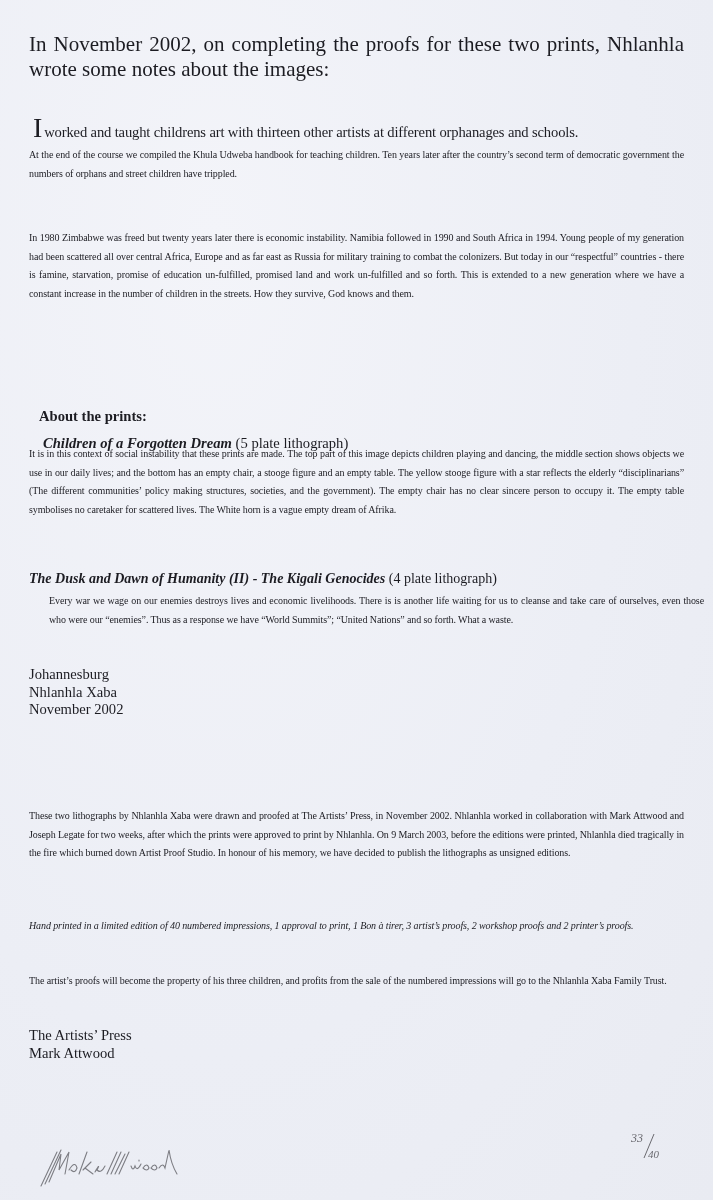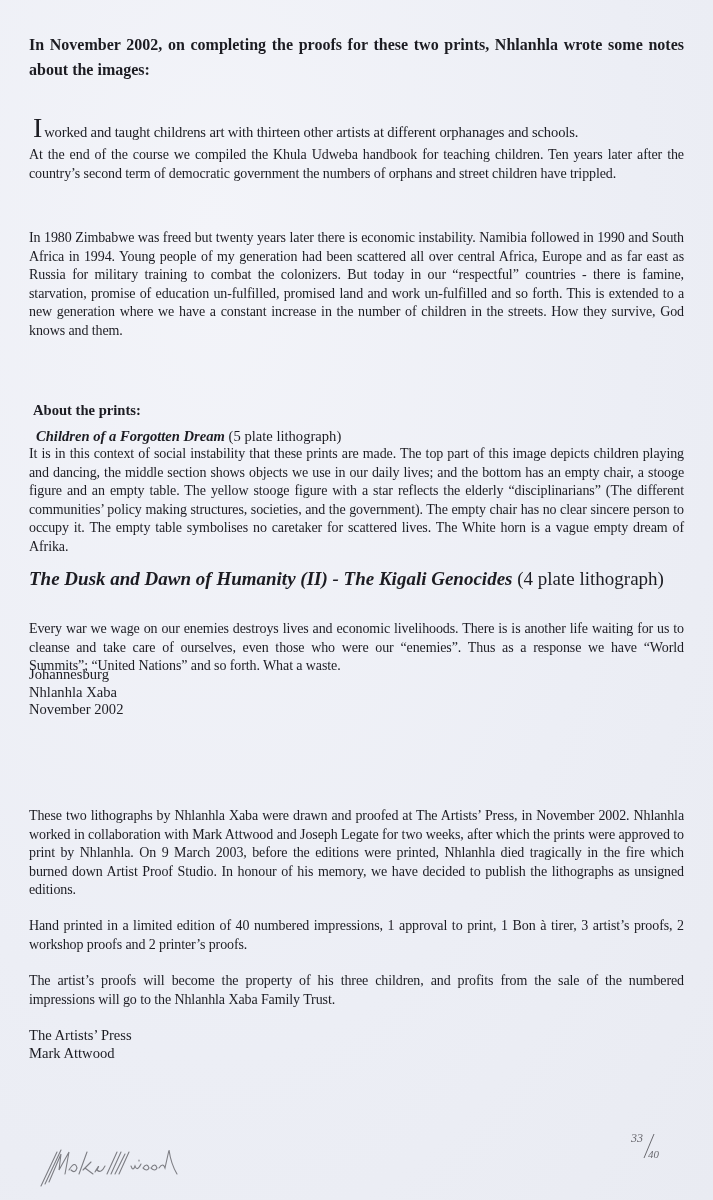--- a/index.html
+++ b/index.html
@@ -20,29 +20,29 @@
       position: absolute;
       left: 29px;
       top: 0;
       width: 655px;
     }
     .intro {
       position: absolute;
       top: 32px;
       left: 0;
       width: 655px;
-      font-weight: bold;
-      font-size: 16px;
+      font-weight: normal;
+      font-size: 21px;
       line-height: 25px;
       text-align: justify;
       text-align-last: left;
       margin: 0;
     }
     .body-p {
-      font-size: 14px;
+      font-size: 10px;
       line-height: 18.5px;
       text-align: justify;
       margin: 0;
       letter-spacing: -0.1px;
     }
     .first-line {
       position: absolute;
       top: 112px;
       left: 0;
       width: 655px;
@@ -59,35 +59,35 @@
       margin-right: 2px;
     }
     .blk { position: absolute; left: 0; width: 655px; }
     .p1 { top: 146px; }
     .p2 { top: 229px; }
     .about-head {
       top: 397px;
       font-weight: bold;
       font-size: 14.6px;
       line-height: 18px;
-      margin: 4px;
+      margin: 10px;
     }
-    .print1-title { top: 420px; font-size: 14.6px; line-height: 18px; margin: 7px; }
+    .print1-title { top: 420px; font-size: 14.6px; line-height: 18px; margin: 14px; }
     .print1-desc { top: 445px; }
-    .print2-title { top: 570px; font-size: 19px; line-height: 18px; margin: 0; }
-    .print2-desc { top: 620px; }
+    .print2-title { top: 570px; font-size: 14px; line-height: 18px; margin: 0; }
+    .print2-desc { top: 592px; margin-left: 20px; }
     .ital { font-style: italic; font-weight: bold; }
     .sig-block {
       font-size: 14.6px;
       line-height: 17.5px;
       margin: 0;
     }
     .sig1 { top: 666px; }
     .colophon { top: 807px; }
-    .edition { top: 917px; }
+    .edition { top: 917px; font-style: italic; }
     .proofs { top: 972px; }
     .sig2 { top: 1027px; }
     .signature {
       position: absolute;
       left: 35px;
       top: 1140px;
       width: 150px;
       height: 52px;
     }
     .edition-number {

